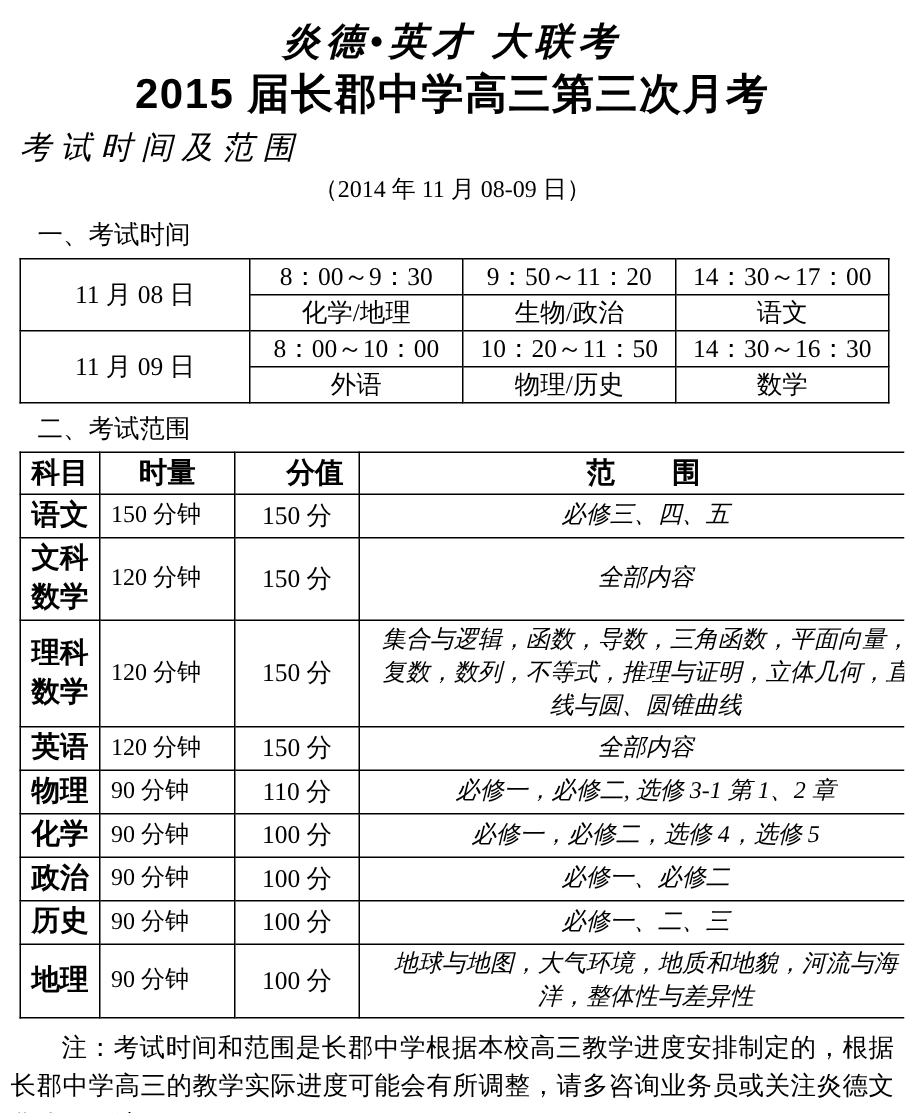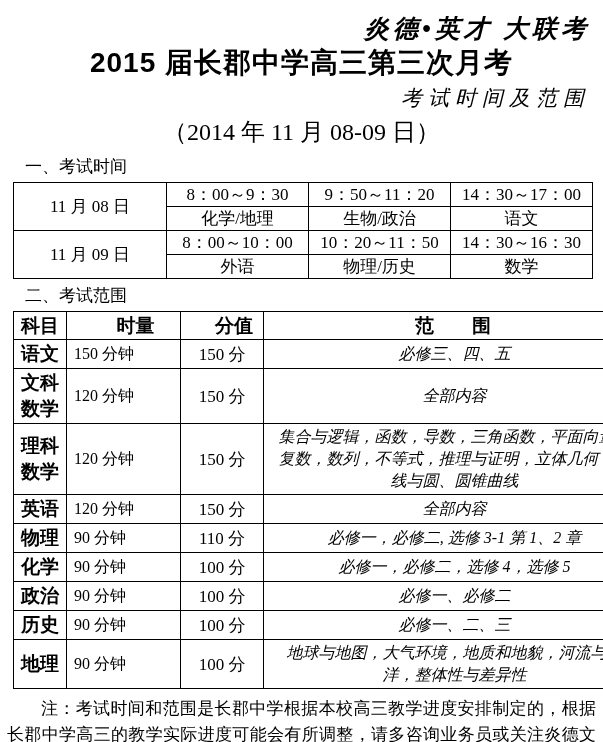--- a/index.html
+++ b/index.html
@@ -7,50 +7,50 @@
     width: 603px;
     height: 742px;
     background: #ffffff;
     color: #000000;
     font-family: "Liberation Serif", serif;
     box-sizing: border-box;
     padding: 12px 13px 0 13px;
     overflow: hidden;
   }
   .title-brand {
-    text-align: right;
+    text-align: center;
     font-family: "Liberation Serif", serif;
     font-style: italic;
     font-weight: bold;
     font-size: 25px;
     letter-spacing: 4px;
     line-height: 1.2;
     margin: 2px 0 2px 0;
   }
   .title-main {
     text-align: center;
     font-family: "Liberation Sans", sans-serif;
     font-weight: bold;
     font-size: 28px;
     letter-spacing: 1px;
     line-height: 1.2;
     margin: 2px 0 4px 0;
   }
   .title-sub {
-    text-align: right;
+    text-align: left;
     font-family: "Liberation Serif", serif;
     font-style: italic;
     font-size: 21px;
     letter-spacing: 6px;
     line-height: 1.2;
     margin: 6px 0 6px 0;
   }
   .date-line {
     text-align: center;
-    font-size: 24px;
+    font-size: 16px;
     line-height: 1.3;
     margin: 0 0 8px 0;
   }
   .section-heading {
     font-family: "Liberation Sans", sans-serif;
     font-size: 17px;
     line-height: 1.3;
     padding-left: 12px;
     margin: 6px 0 4px 0;
   }
@@ -75,21 +75,21 @@
   .schedule-table .col-slot { width: 141px; }
   
   .scope-table { margin-top: 2px; }
   .scope-table th {
     font-family: Liberation Sans, sans-serif;
     font-weight: bold;
     font-size: 19px;
     height: 27px;
   }
   .scope-table .col-subject { width: 52px; }
-  .scope-table .col-duration { width: 89px; padding-left: 24px; }
+  .scope-table .col-duration { width: 89px; }
   .scope-table .col-score { width: 58px; padding-left: 24px; }
   .scope-table .col-scope { width: 378px; }
   .cell-subject {
     font-family: "Liberation Sans", sans-serif;
     font-weight: bold;
     font-size: 19px;
     text-align: center;
     line-height: 26px;
     padding: 1px 2px;
   }

